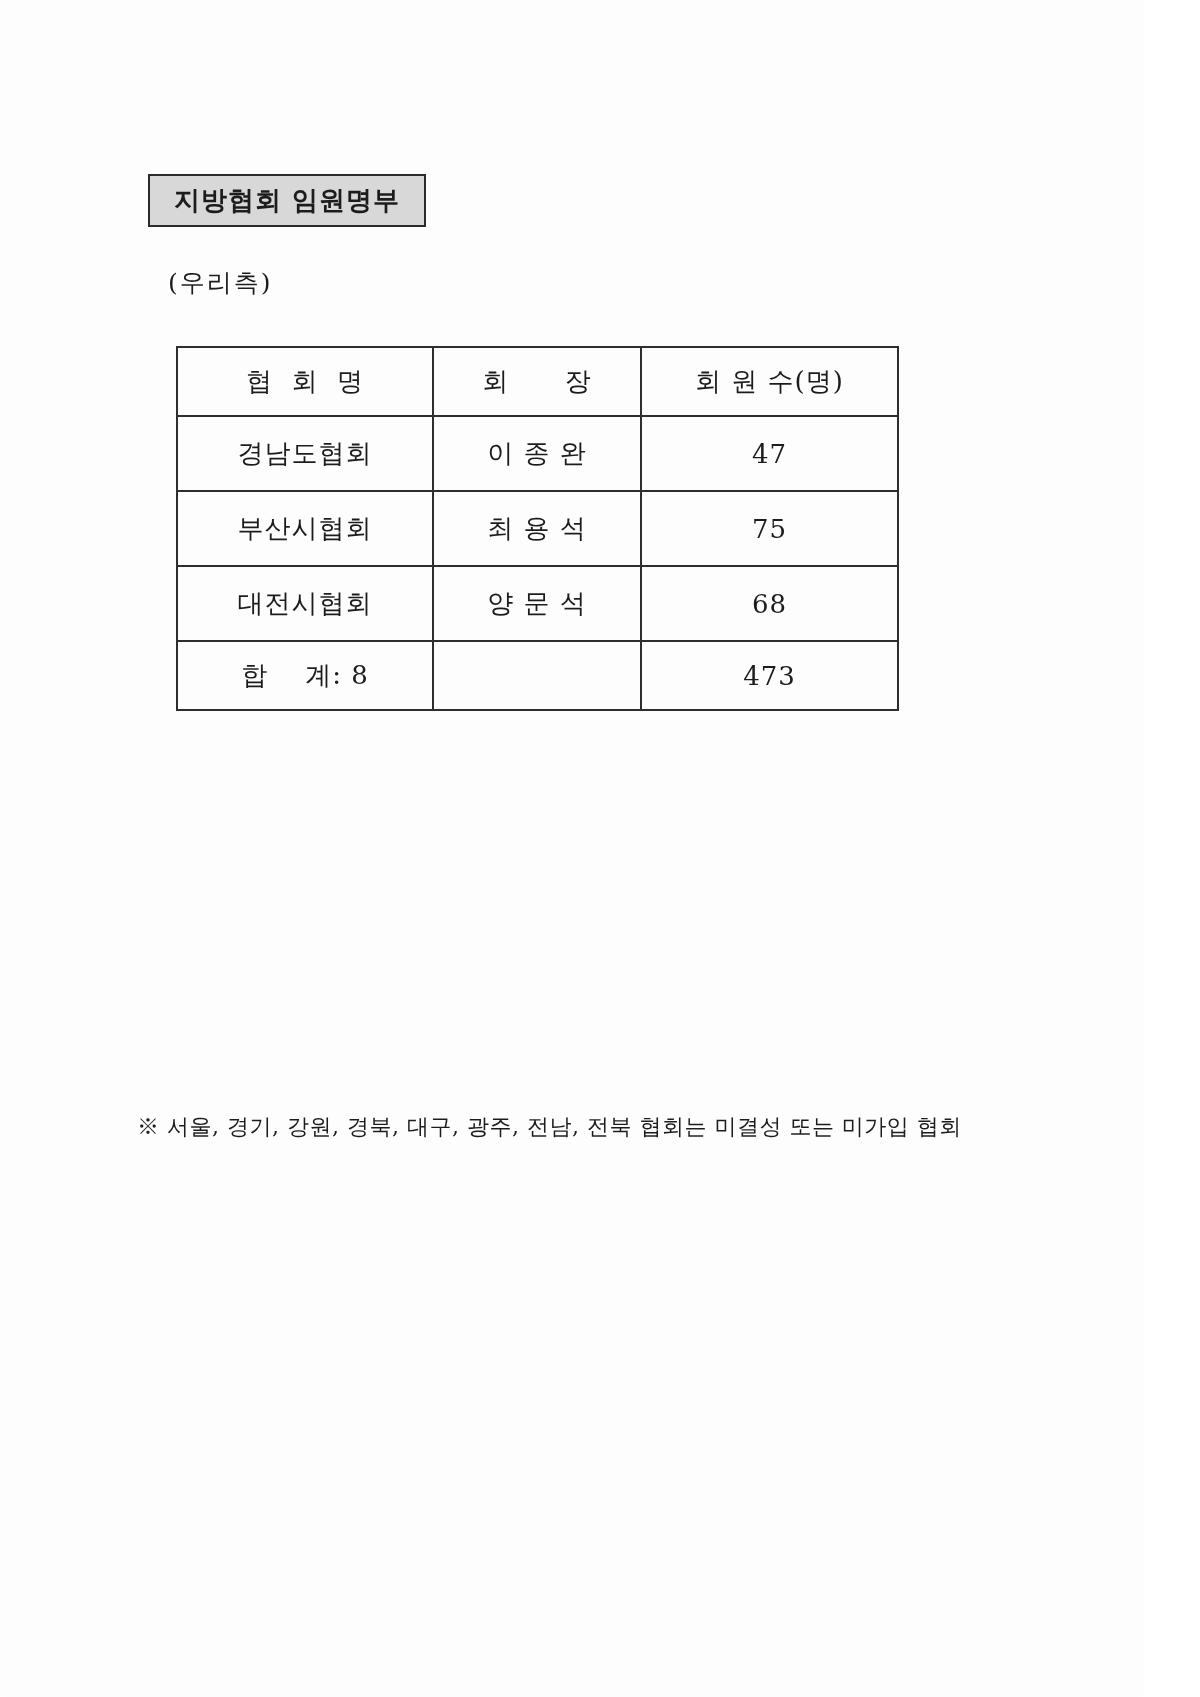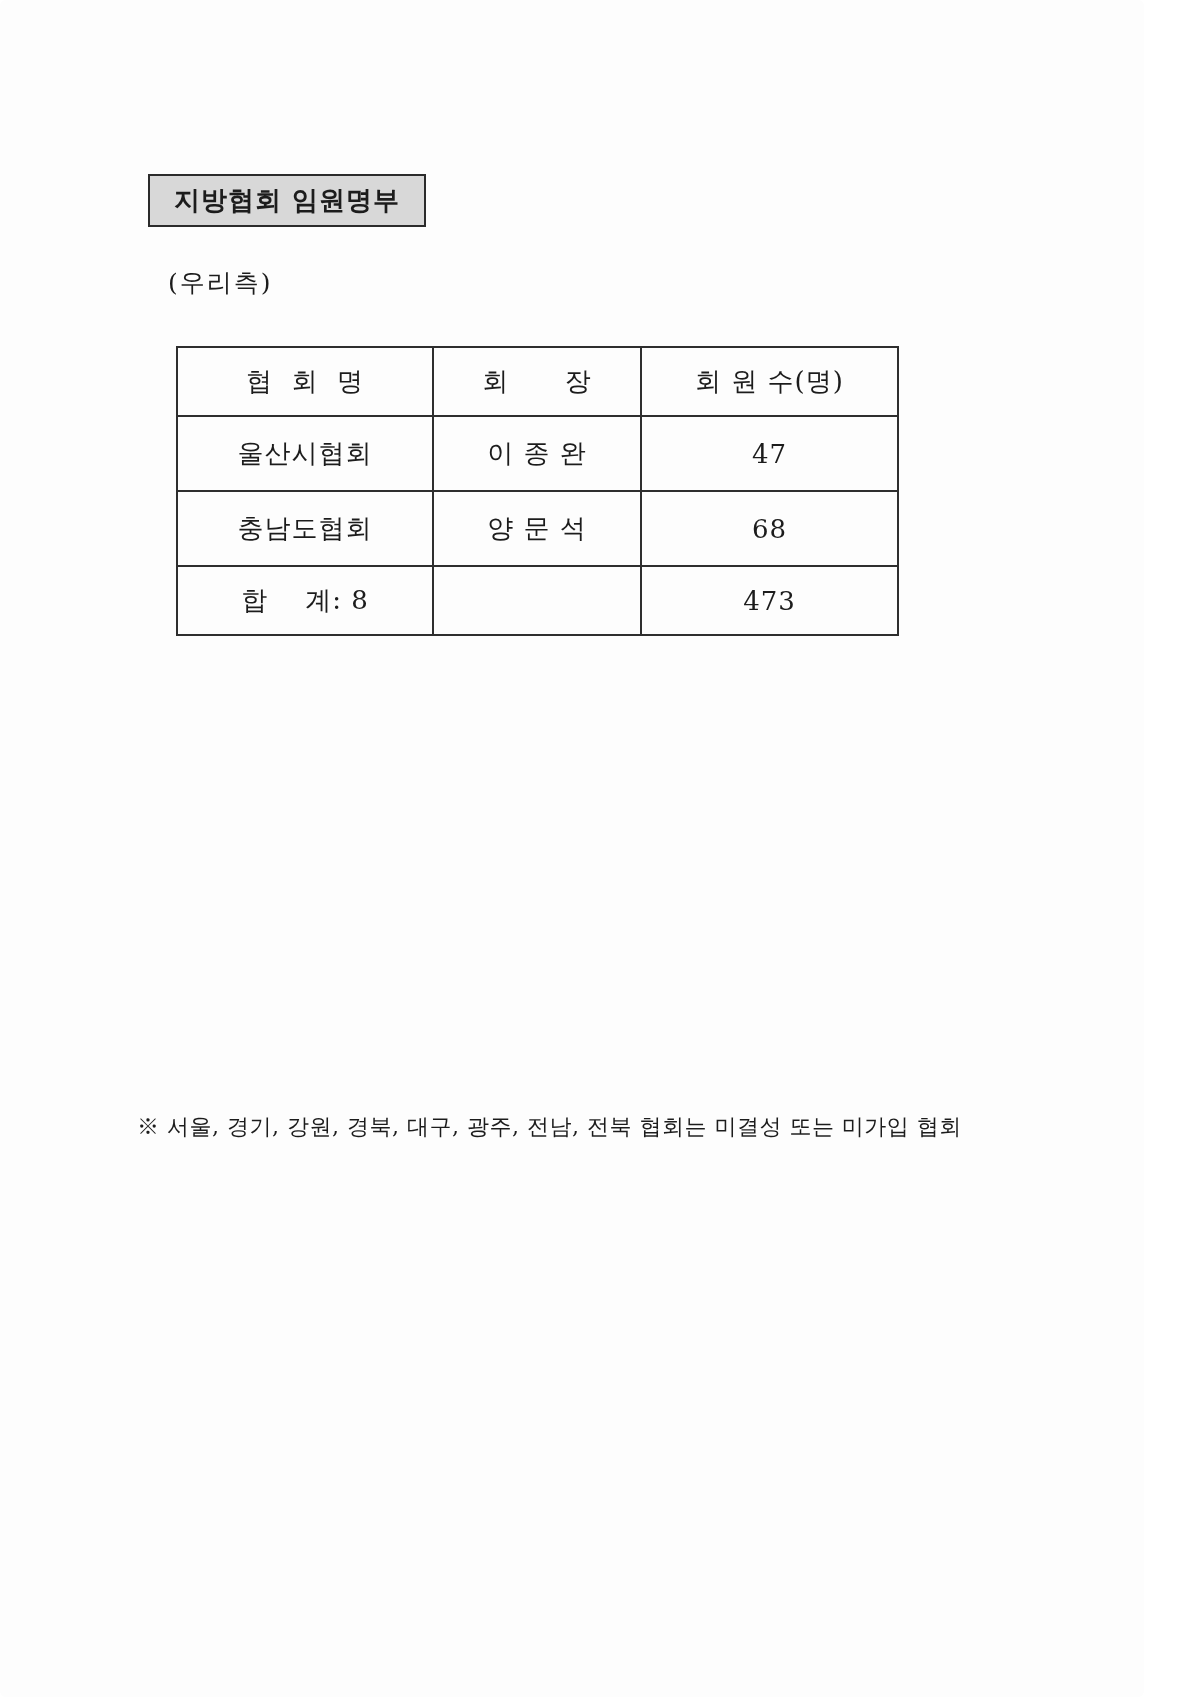--- a/index.html
+++ b/index.html
@@ -97,26 +97,31 @@
     </colgroup>
     <thead>
       <tr>
         <th>협  회  명</th>
         <th>회      장</th>
         <th>회 원 수(명)</th>
       </tr>
     </thead>
     <tbody>
       <tr>
-        <td>울산시협회</td>
+        <td>경남도협회</td>
         <td>이 종 완</td>
         <td>47</td>
       </tr>
       <tr>
-        <td>충남도협회</td>
+        <td>부산시협회</td>
+        <td>최 용 석</td>
+        <td>75</td>
+      </tr>
+      <tr>
+        <td>대전시협회</td>
         <td>양 문 석</td>
         <td>68</td>
       </tr>
       <tr class="total-row">
         <td>합    계: 8</td>
         <td></td>
         <td>473</td>
       </tr>
     </tbody>
   </table>

